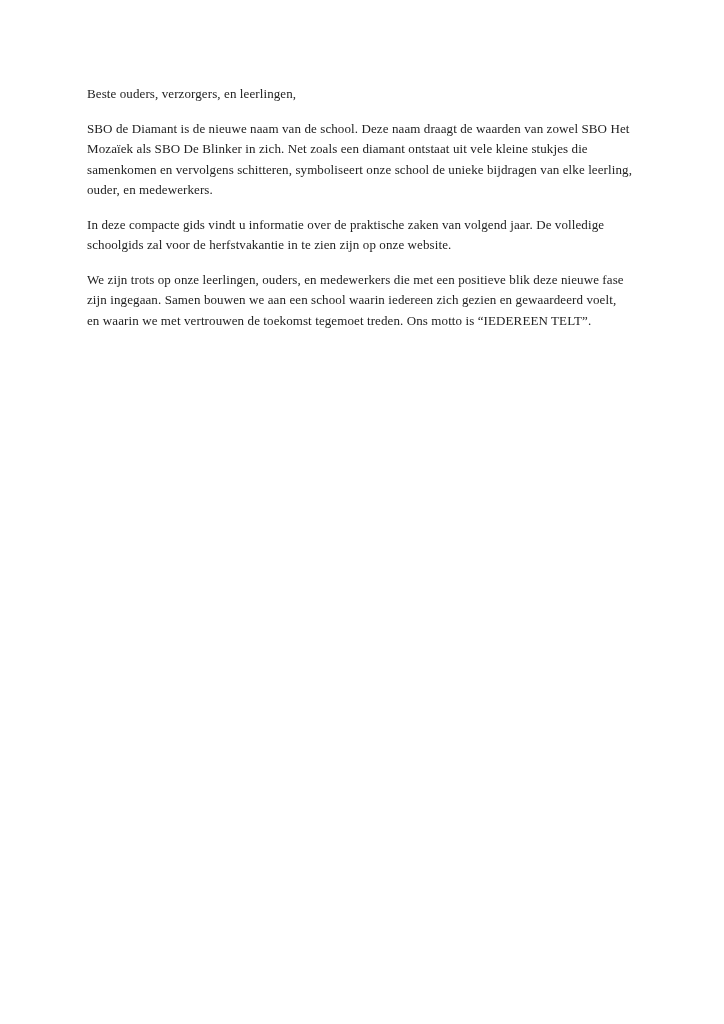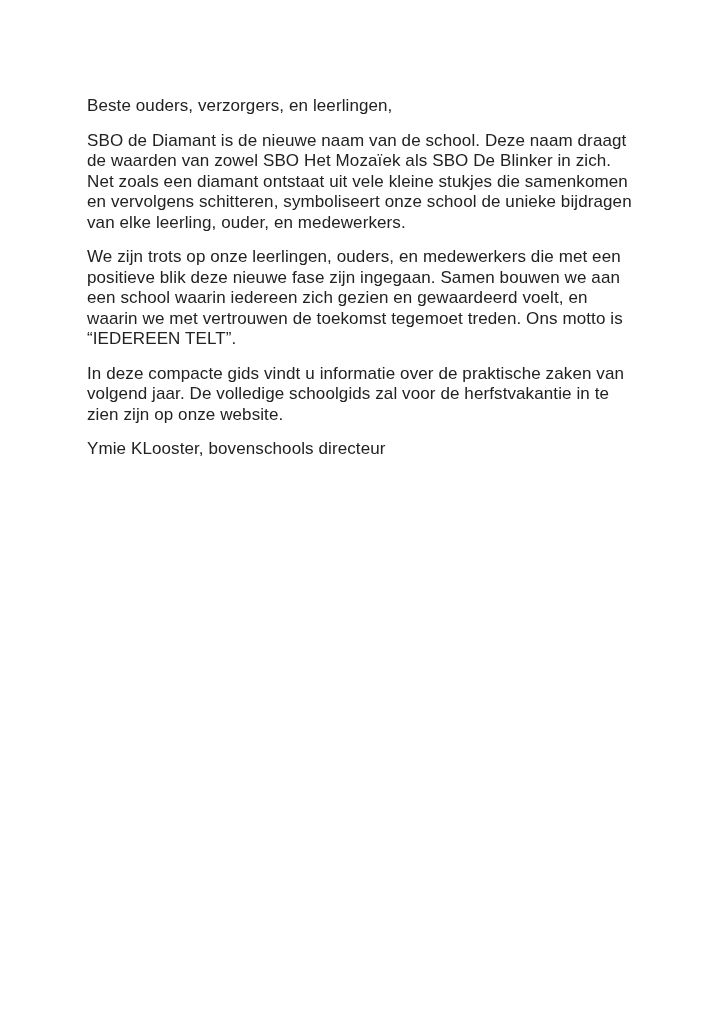--- a/index.html
+++ b/index.html
@@ -11,36 +11,36 @@
     position: relative;
     width: 724px;
     height: 1024px;
     background: #ffffff;
     overflow: hidden;
     font-family: "Liberation Sans", "DejaVu Sans", sans-serif;
   }
   .letter-body {
     position: absolute;
     left: 87px;
-    top: 96px;
+    top: 84px;
     width: 545px;
     color: #222222;
-    font-size: 17px;
+    font-size: 13px;
     line-height: 20.5px;
     letter-spacing: 0.1px;
+    font-family: Liberation Serif, serif;
   }
   .letter-body p {
     margin: 0 0 14px 0;
     white-space: pre-wrap;
   }
 </style>
 </head>
 <body>
 
 <div class="page">
   <div class="letter-body">
     <p>Beste ouders, verzorgers, en leerlingen,</p>
     <p>SBO de Diamant is de nieuwe naam van de school. Deze naam draagt de waarden van zowel SBO Het Mozaïek als SBO De Blinker in zich. Net zoals een diamant ontstaat uit vele kleine stukjes die samenkomen en vervolgens schitteren, symboliseert onze school de unieke bijdragen van elke leerling, ouder, en medewerkers.</p>
+    <p>In deze compacte gids vindt u informatie over de praktische zaken van volgend jaar. De volledige schoolgids zal voor de herfstvakantie in te zien zijn op onze website.</p>
     <p>We zijn trots op onze leerlingen, ouders, en medewerkers die met een positieve blik deze nieuwe fase zijn ingegaan. Samen bouwen we aan een school waarin iedereen zich gezien en gewaardeerd voelt, en waarin we met vertrouwen de toekomst tegemoet treden. Ons motto is “IEDEREEN TELT”.</p>
-    <p>In deze compacte gids vindt u informatie over de praktische zaken van volgend jaar. De volledige schoolgids zal voor de herfstvakantie in te zien zijn op onze website.</p>
-    <p>Ymie KLooster, bovenschools directeur</p>
   </div>
 </div>
 
 </body></html>

